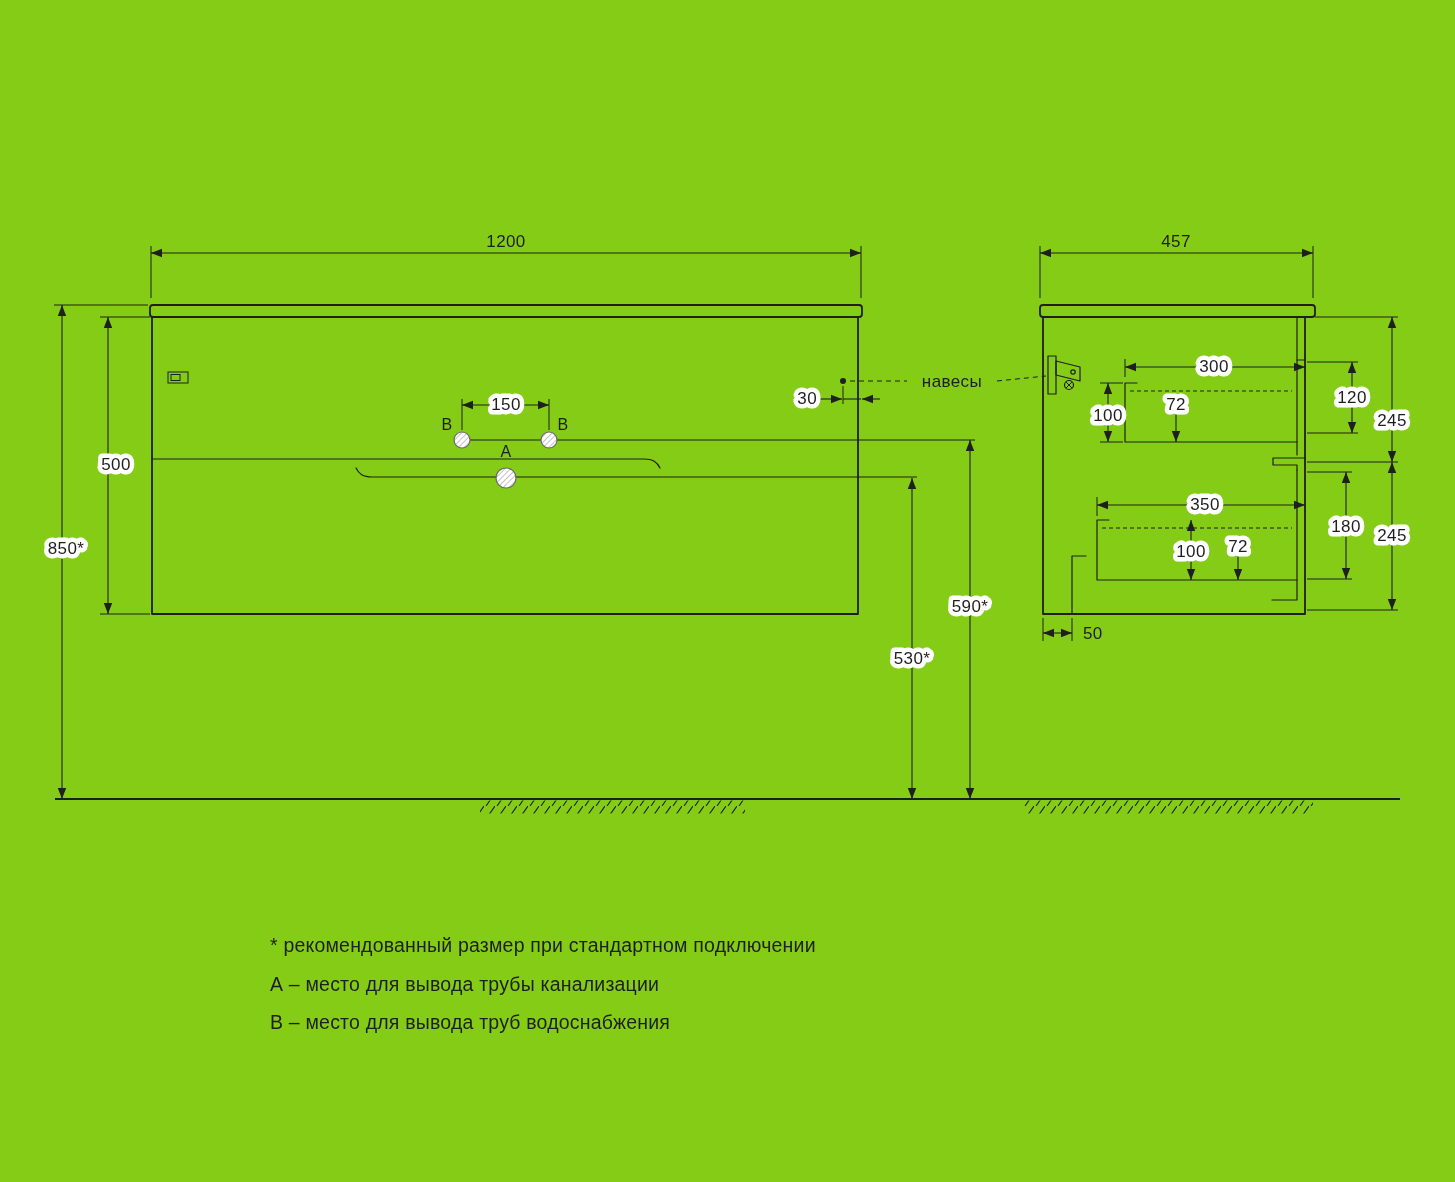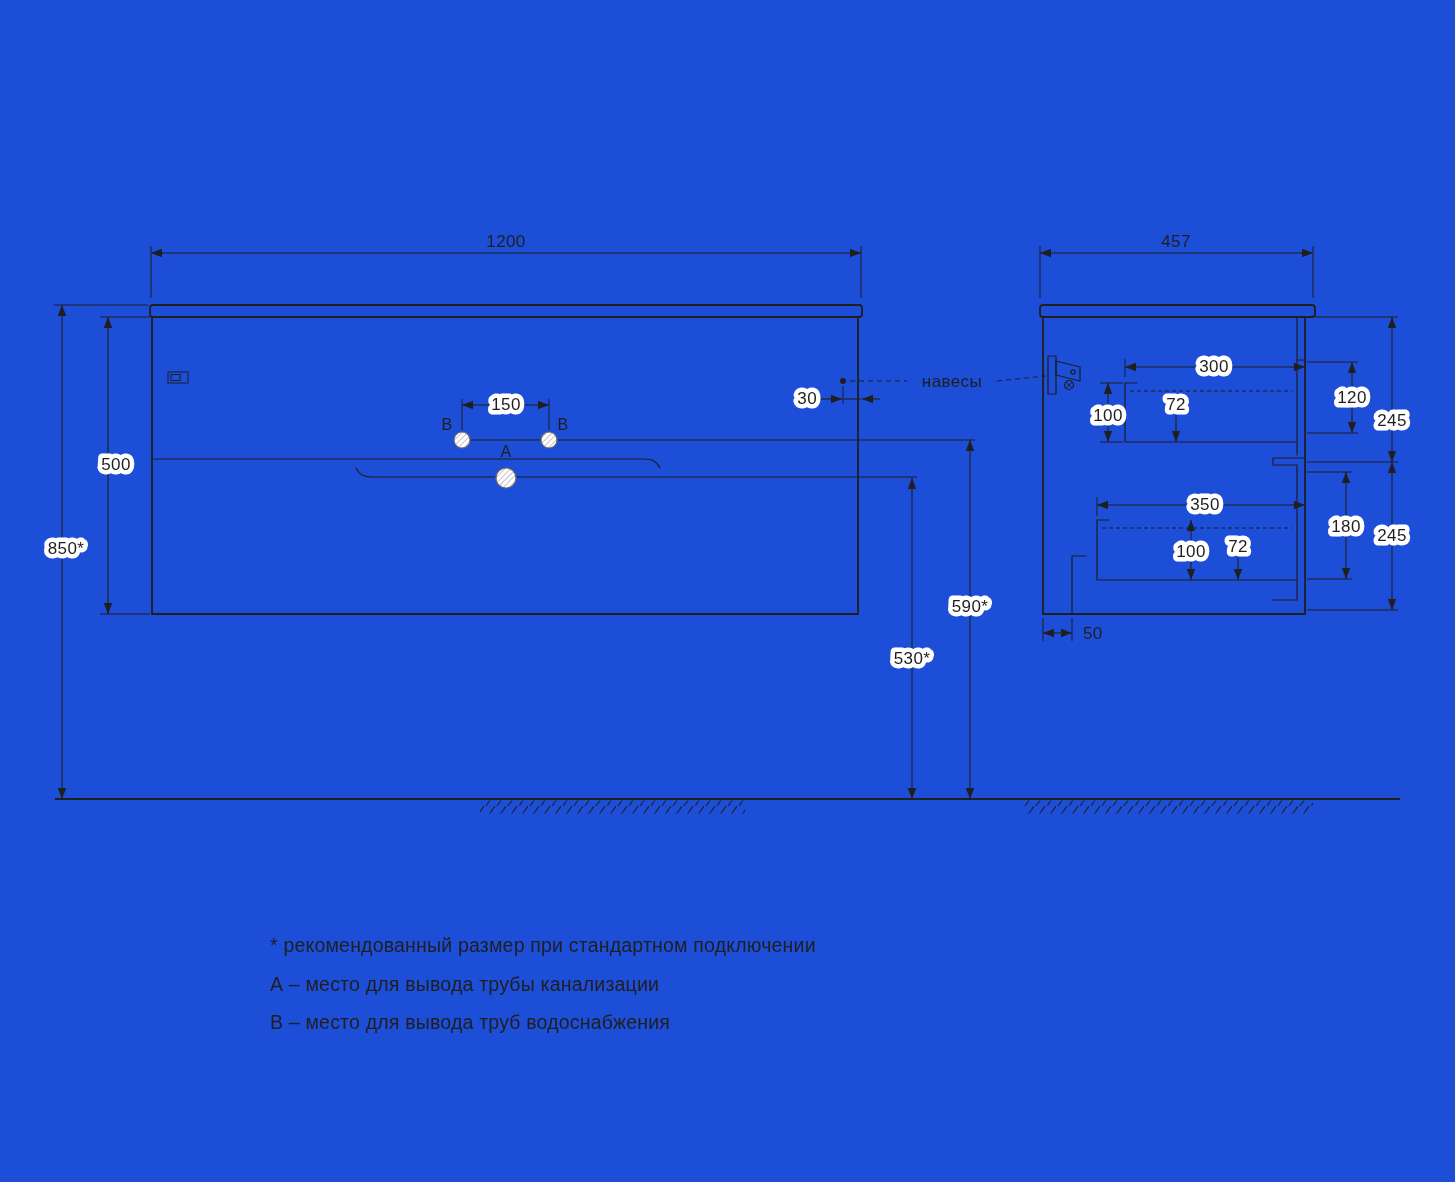--- a/index.html
+++ b/index.html
@@ -1,16 +1,16 @@
 <!DOCTYPE html>
 <html><head>
 <meta charset="utf-8">
 <style>
   html,body{margin:0;padding:0;background:#fff}
-  .sheet{position:relative;width:1455px;height:1182px;background:#1d4ed8;font-family:"Liberation Sans",sans-serif;overflow:hidden}
+  .sheet{position:relative;width:1455px;height:1182px;background:#84cc16;font-family:"Liberation Sans",sans-serif;overflow:hidden}
   svg{display:block}
   svg text{font-family:"Liberation Sans",sans-serif;fill:#1f1f1f}
   .t17{font-size:17px;letter-spacing:.4px}
   .t16{font-size:16px;letter-spacing:.3px}
   .t19{font-size:19.5px;letter-spacing:.2px}
   .mid{text-anchor:middle}
   .halo{paint-order:stroke;stroke:#fff;stroke-width:9px;stroke-linejoin:round}
   .obj{fill:none;stroke:#1f1f1f;stroke-width:1.8;stroke-linejoin:round;stroke-linecap:round}
   .det{fill:none;stroke:#1f1f1f;stroke-width:1.2;stroke-linejoin:round;stroke-linecap:round}
   .dim{fill:none;stroke:#1f1f1f;stroke-width:1.1}

